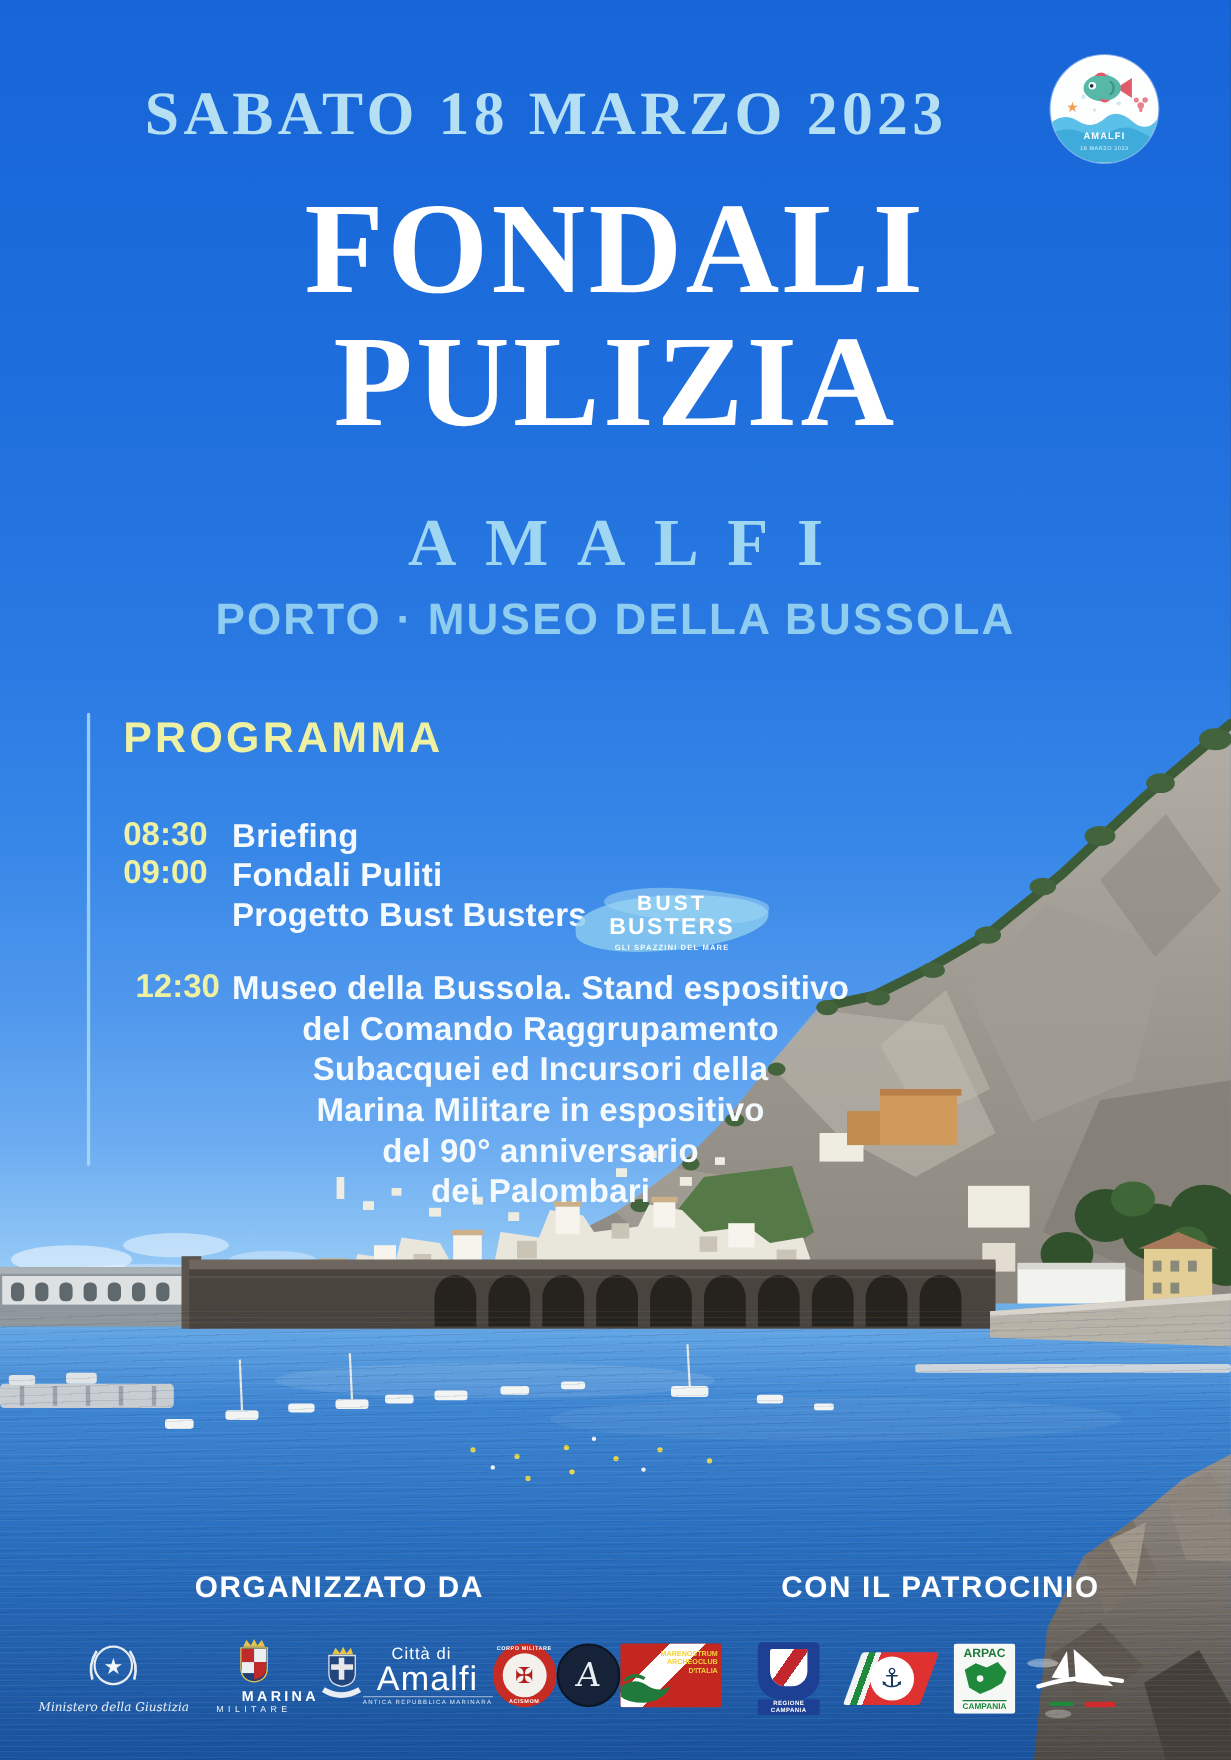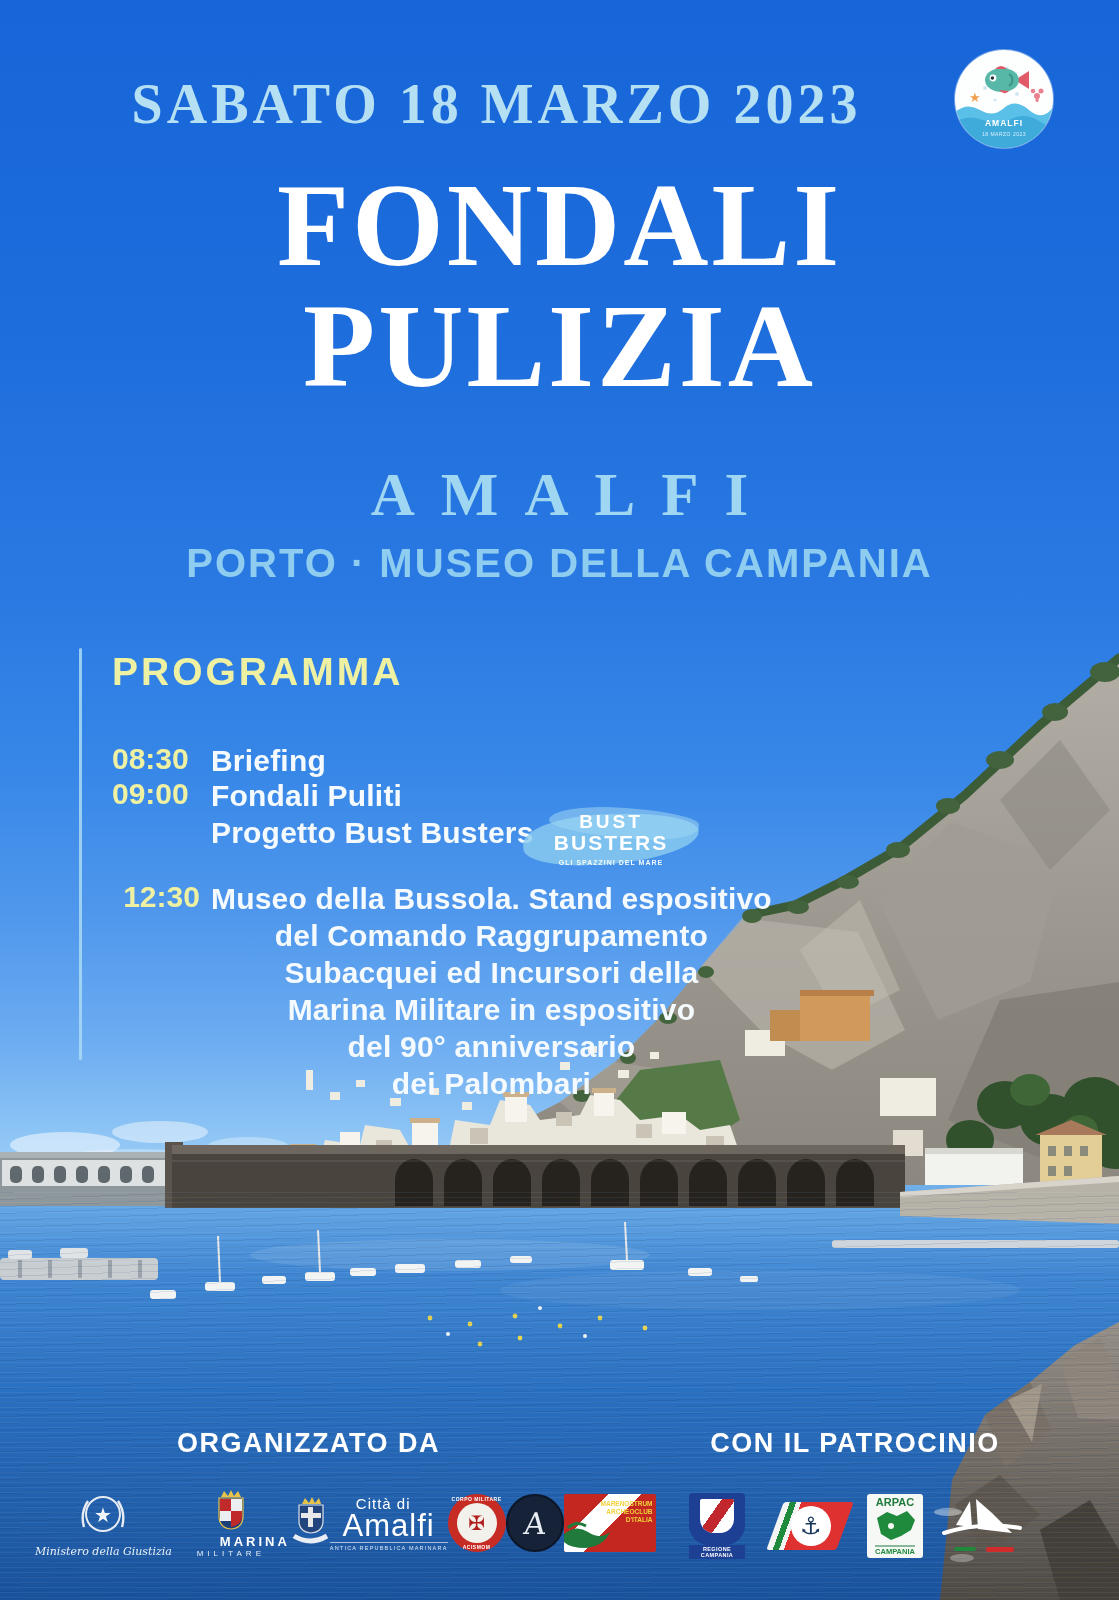--- a/index.html
+++ b/index.html
@@ -367,21 +367,21 @@
       <text x="49" y="86" text-anchor="middle" font-size="5" fill="#d8f0fa" font-family="Liberation Sans" letter-spacing="0.5">18 MARZO 2023</text>
     </svg>
   </div>
 
   <div class="abs title">
     <div>FONDALI</div>
     <div>PULIZIA</div>
   </div>
 
   <div class="abs city">AMALFI</div>
-  <div class="abs venue">PORTO · MUSEO DELLA CAMPANIA</div>
+  <div class="abs venue">PORTO · MUSEO DELLA BUSSOLA</div>
 
   <div class="abs rule"></div>
   <div class="abs prog-heading">PROGRAMMA</div>
 
   <div class="abs prog-row r1">
     <div class="prog-time">08:30</div>
     <div class="prog-lines">
       <div>Briefing</div>
     </div>
   </div>

